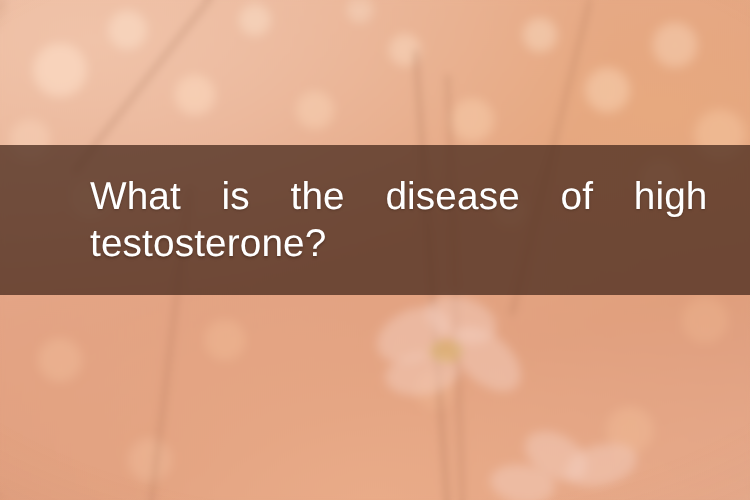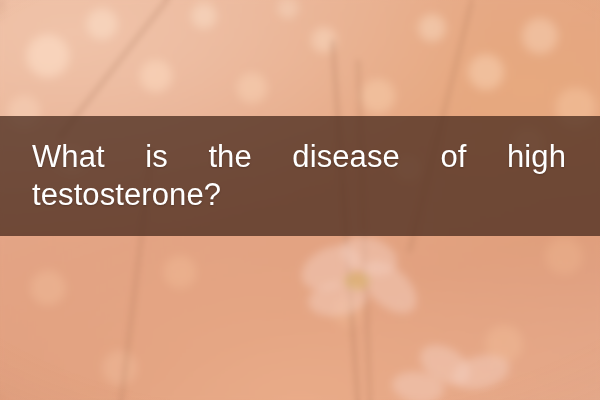--- a/index.html
+++ b/index.html
@@ -100,21 +100,21 @@
   #caption-band {
     position: absolute;
     left: 0;
     width: 600px;
     top: 116px;
     height: 120px;
     background: rgba(74,44,30,0.76);
     display: flex;
     align-items: center;
     box-sizing: border-box;
-    padding: 0 34px 0 32px;
+    padding: 0 34px 0 72px;
   }
   #caption-text {
     color: #ffffff;
     font-family: "Liberation Sans", sans-serif;
     font-size: 31px;
     line-height: 38px;
     font-weight: 400;
     letter-spacing: .1px;
     word-spacing: 5px;
     text-align: justify;

